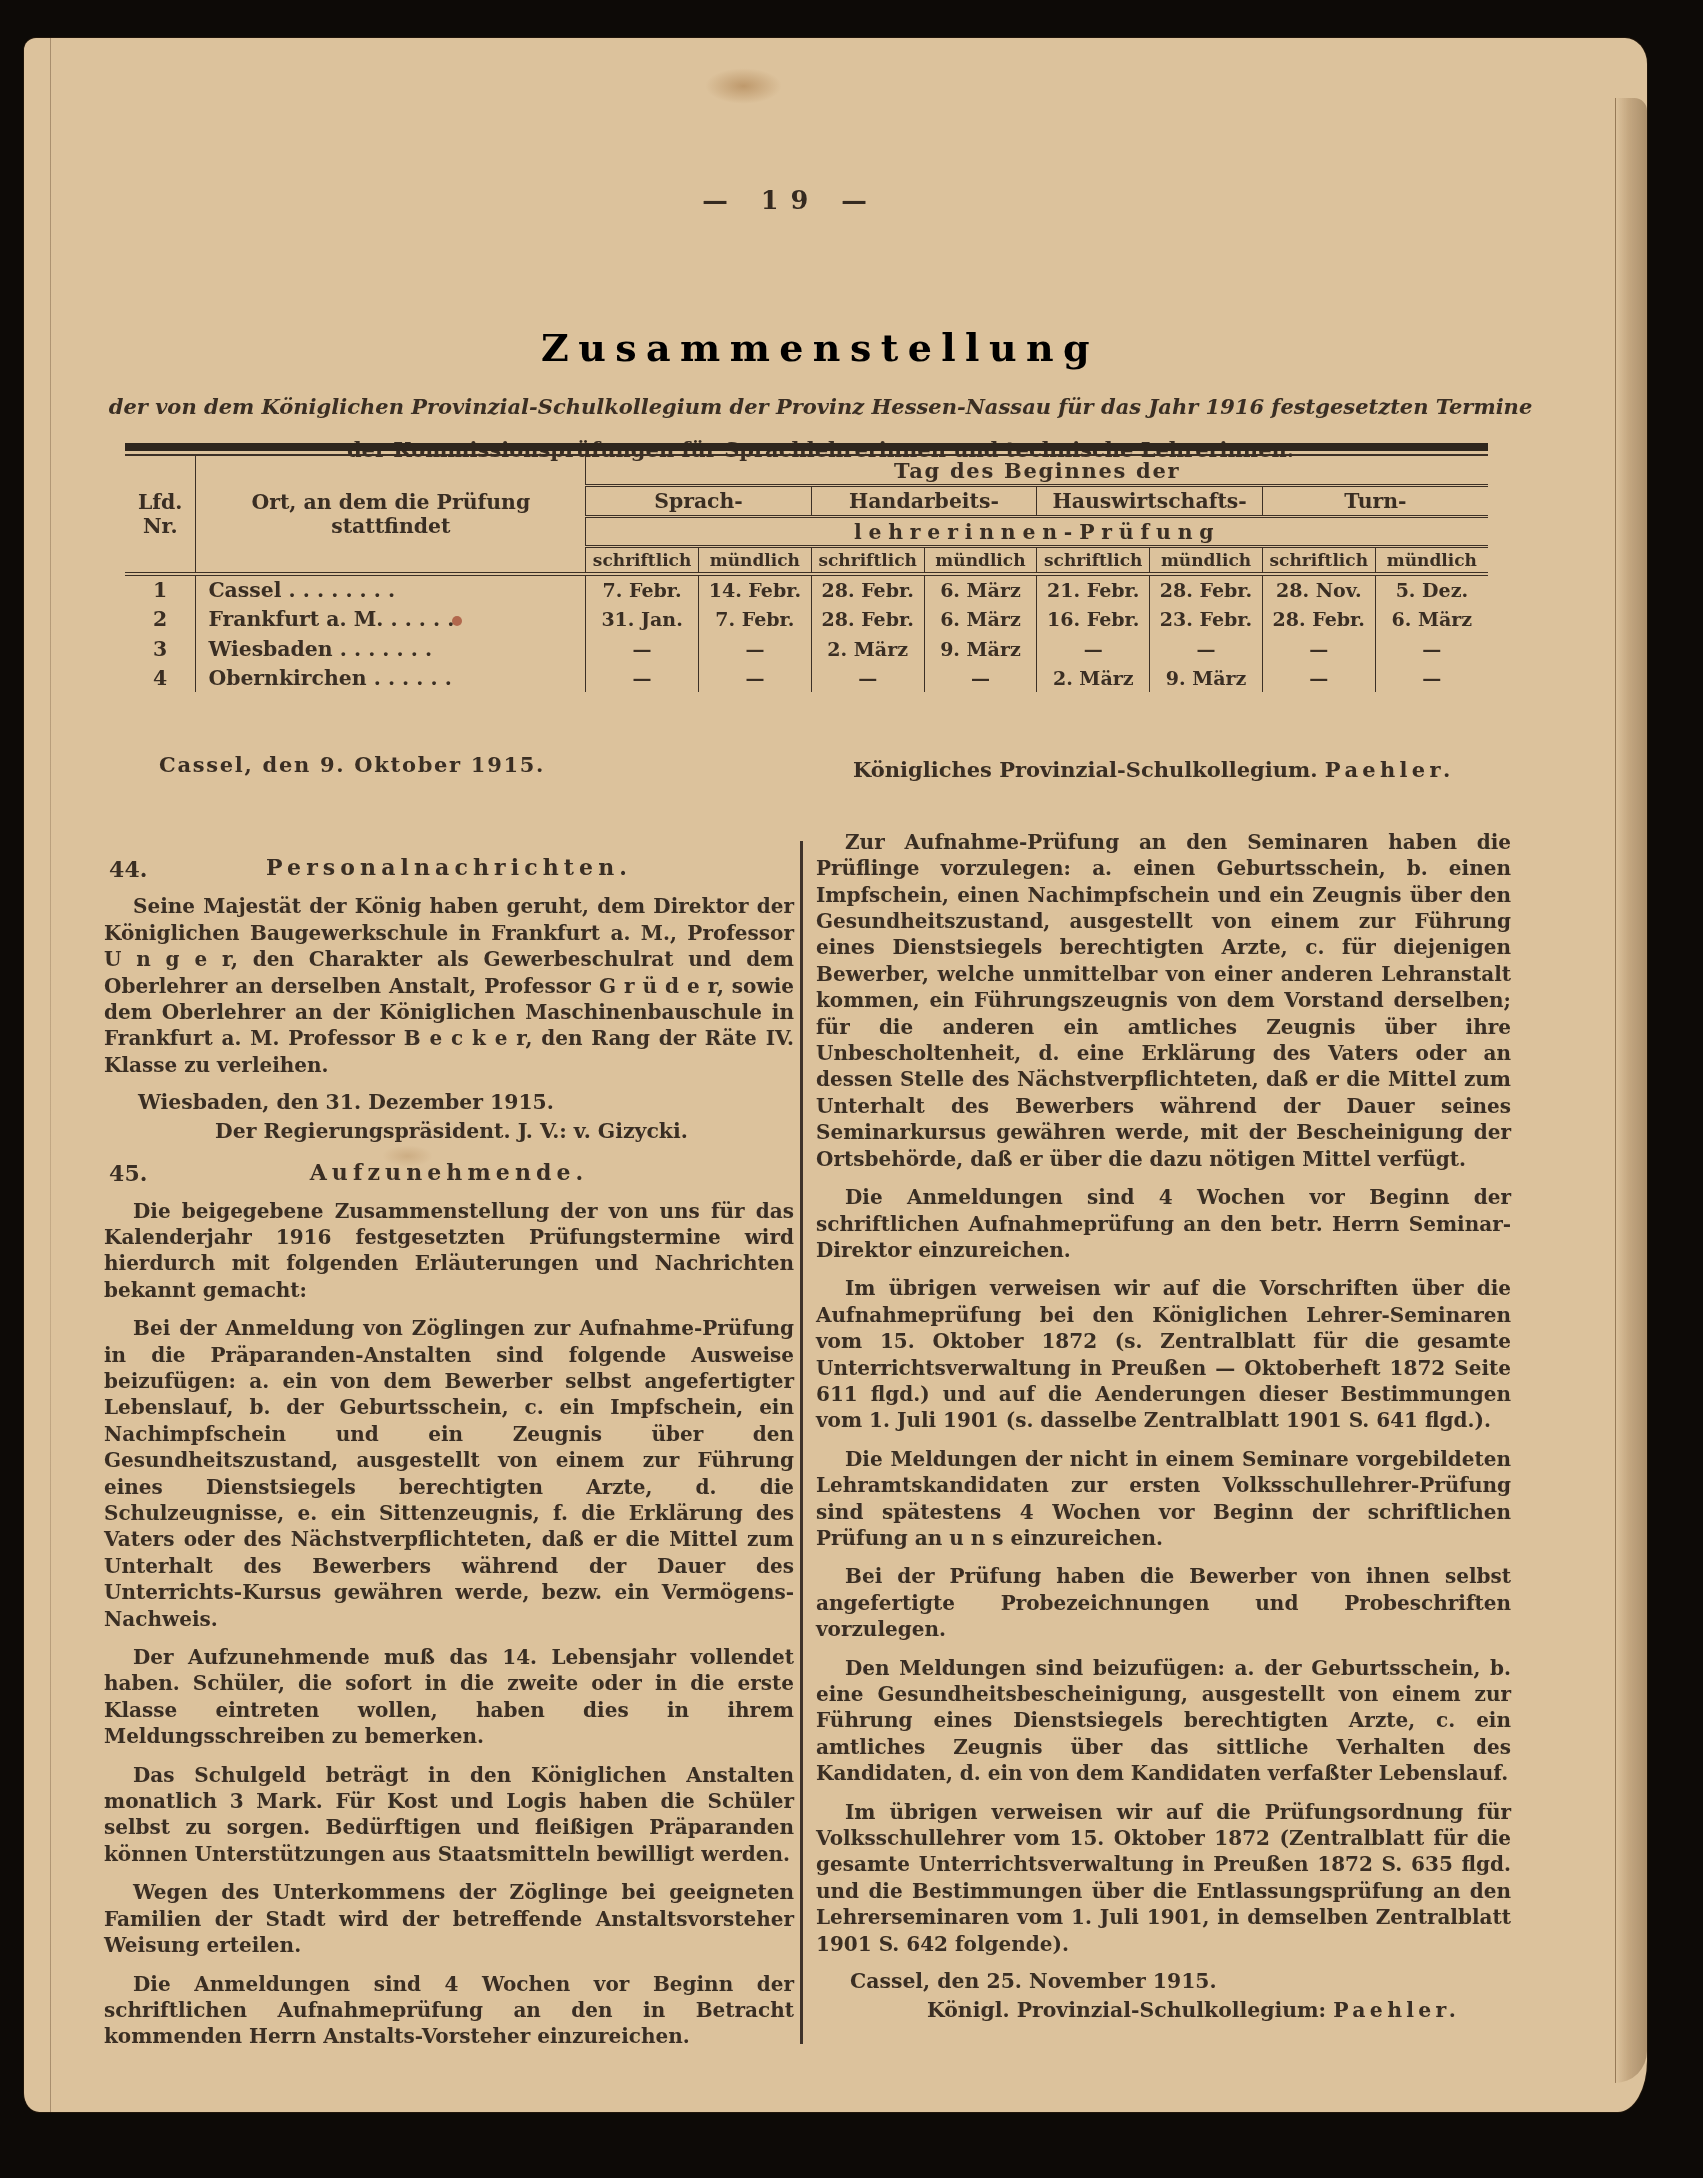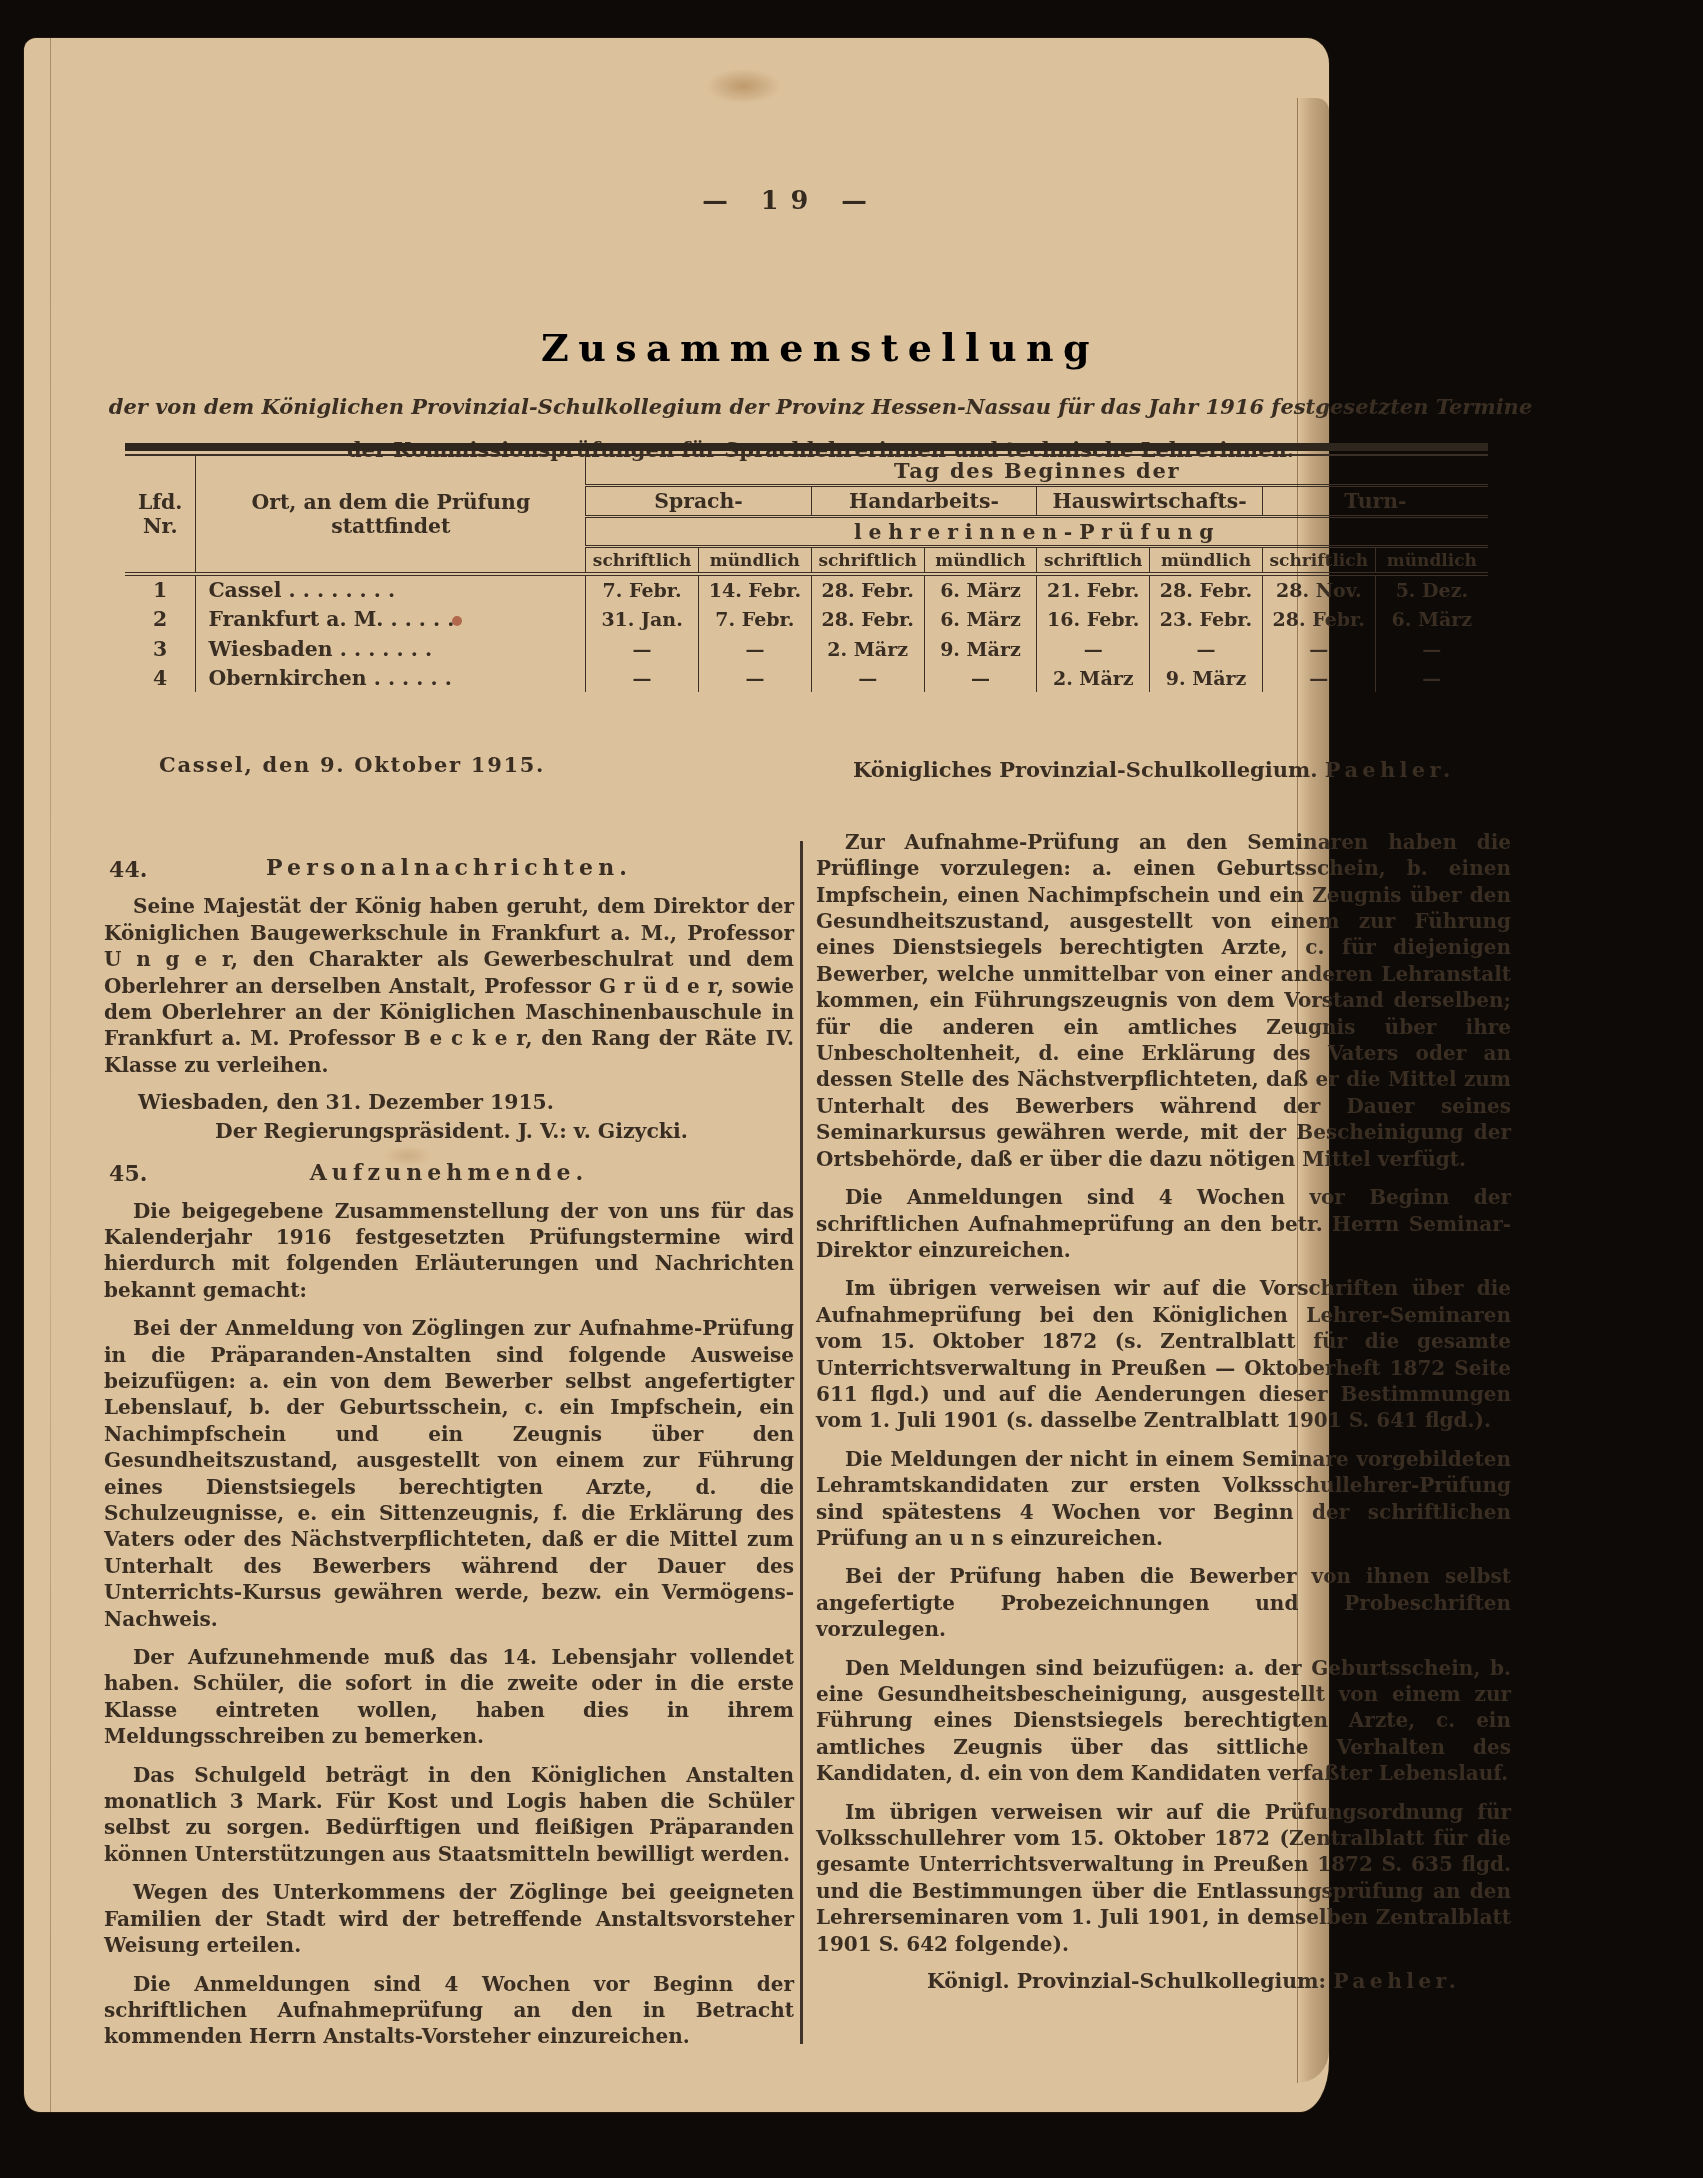--- a/index.html
+++ b/index.html
@@ -5,21 +5,21 @@
   html,body{margin:0;padding:0;}
   body{
     width:1704px;height:2178px;
     background:#0d0a07;
     position:relative;
     font-family:"DejaVu Serif","Liberation Serif",serif;
     overflow:hidden;
   }
   
   .paper{
-    position:absolute;left:24px;top:38px;width:1305px;height:2074px;
+    position:absolute;left:24px;top:38px;width:1623px;height:2074px;
     background:
       radial-gradient(ellipse at 44% 4%, rgba(150,100,45,.18) 0 24px, rgba(150,100,45,0) 51px),
       radial-gradient(ellipse at 70% 50%, rgba(255,235,200,.20), rgba(0,0,0,0) 70%),
       linear-gradient(100deg,#d3b democratic890 0%, #dcc29c 8%, #e2c8a2 45%, #ddc29b 78%, #d5ba93 97%);
     background-color:#dcc29c;
     border-radius:12px 22px 29px 15.3px / 12px 25.6px 51px 19px;
     box-shadow:0 0 0 0.9px rgba(60,40,20,.4);
   }
   .crease{position:absolute;left:25.6px;top:0;width:1.7px;height:100%;
     background:linear-gradient(rgba(104,78,52,.45),rgba(104,78,52,.20) 60%,rgba(104,78,52,.45));}
@@ -233,20 +233,21 @@
     </div>
 
     <div class="colR">
       <p class="para">Zur Aufnahme-Prüfung an den Seminaren haben die Prüflinge vorzulegen: a. einen Geburtsschein, b. einen Impfschein, einen Nachimpfschein und ein Zeugnis über den Gesundheitszustand, ausgestellt von einem zur Führung eines Dienstsiegels berechtigten Arzte, c. für diejenigen Bewerber, welche unmittelbar von einer anderen Lehranstalt kommen, ein Führungszeugnis von dem Vorstand derselben; für die anderen ein amtliches Zeugnis über ihre Unbescholtenheit, d. eine Erklärung des Vaters oder an dessen Stelle des Nächstverpflichteten, daß er die Mittel zum Unterhalt des Bewerbers während der Dauer seines Seminarkursus gewähren werde, mit der Bescheinigung der Ortsbehörde, daß er über die dazu nötigen Mittel verfügt.</p>
       <p class="para">Die Anmeldungen sind 4 Wochen vor Beginn der schriftlichen Aufnahmeprüfung an den betr. Herrn Seminar-Direktor einzureichen.</p>
       <p class="para">Im übrigen verweisen wir auf die Vorschriften über die Aufnahmeprüfung bei den Königlichen Lehrer-Seminaren vom 15. Oktober 1872 (s. Zentralblatt für die gesamte Unterrichtsverwaltung in Preußen — Oktoberheft 1872 Seite 611 flgd.) und auf die Aenderungen dieser Bestimmungen vom 1. Juli 1901 (s. dasselbe Zentralblatt 1901 S. 641 flgd.).</p>
       <p class="para">Die Meldungen der nicht in einem Seminare vorgebildeten Lehramtskandidaten zur ersten Volksschullehrer-Prüfung sind spätestens 4 Wochen vor Beginn der schriftlichen Prüfung an u n s einzureichen.</p>
       <p class="para">Bei der Prüfung haben die Bewerber von ihnen selbst angefertigte Probezeichnungen und Probeschriften vorzulegen.</p>
       <p class="para">Den Meldungen sind beizufügen: a. der Geburtsschein, b. eine Gesundheitsbescheinigung, ausgestellt von einem zur Führung eines Dienstsiegels berechtigten Arzte, c. ein amtliches Zeugnis über das sittliche Verhalten des Kandidaten, d. ein von dem Kandidaten verfaßter Lebenslauf.</p>
       <p class="para">Im übrigen verweisen wir auf die Prüfungsordnung für Volksschullehrer vom 15. Oktober 1872 (Zentralblatt für die gesamte Unterrichtsverwaltung in Preußen 1872 S. 635 flgd. und die Bestimmungen über die Entlassungsprüfung an den Lehrerseminaren vom 1. Juli 1901, in demselben Zentralblatt 1901 S. 642 folgende).</p>
+      <div class="dateline">Cassel, den 25. November 1915.</div>
       <div class="sigline">
         <span>Königl. Provinzial-Schulkollegium:</span>
         <span class="nm">Paehler.</span>
       </div>
     </div>
   </div>
 </div>
 
 
 </body></html>

